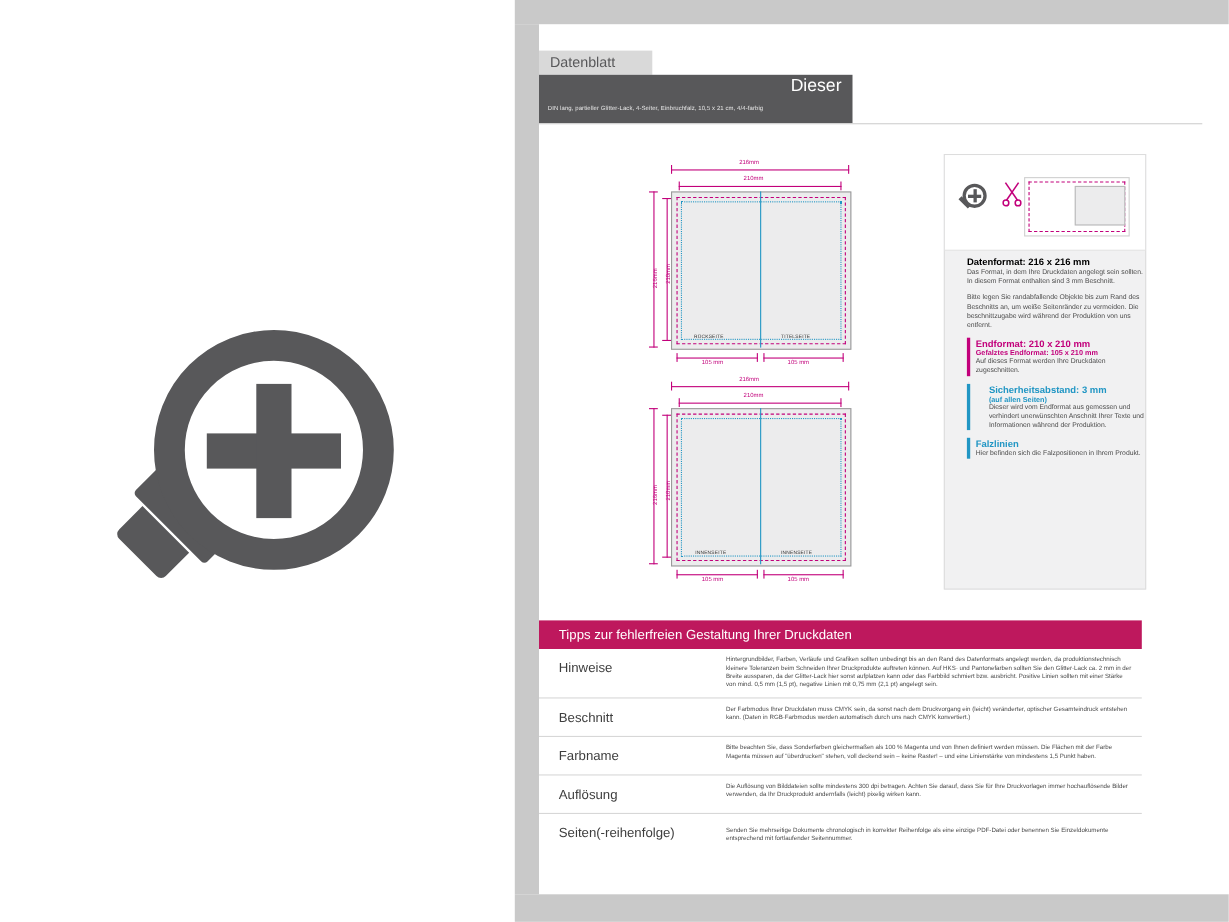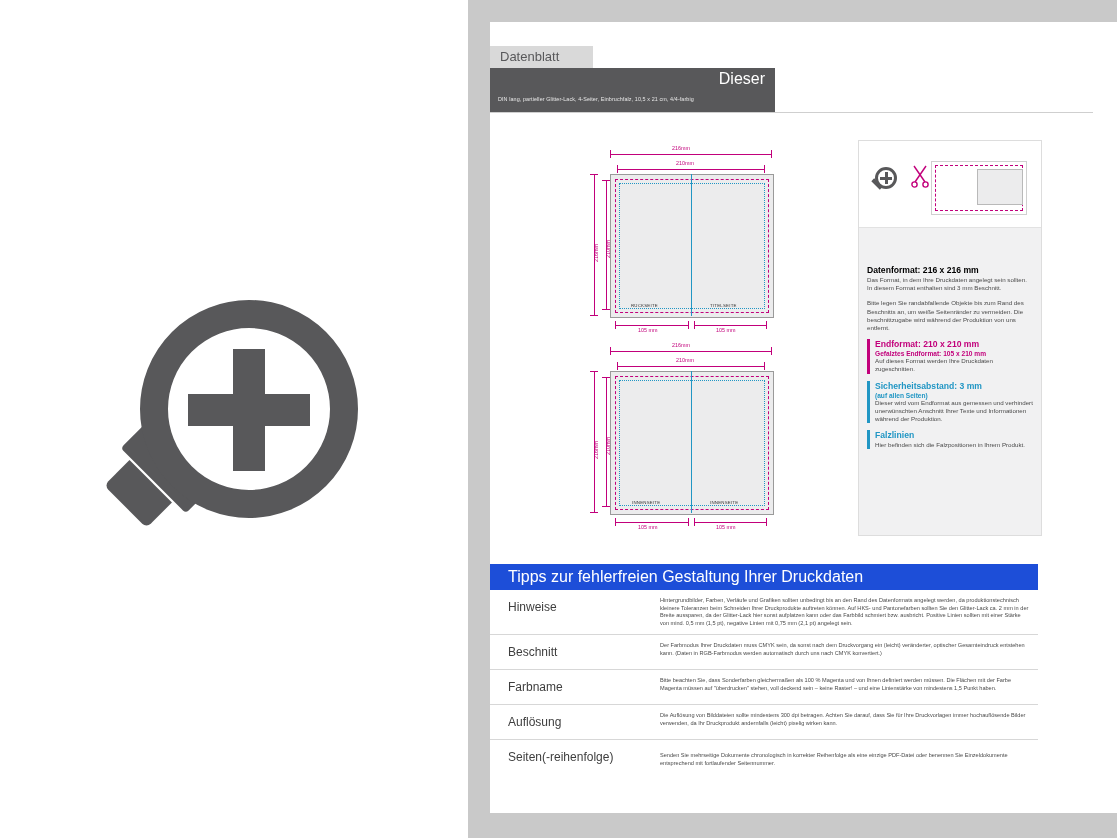--- a/index.html
+++ b/index.html
@@ -56,21 +56,21 @@
   .safety-box{position:absolute;border:1px dotted #2196c4;}
   .foldline{position:absolute;background:#2196c4;width:1px;}
   .sidelabel{position:absolute;font-size:4.4px;color:#333;letter-spacing:.2px;}
 
   
   #legend{
     position:absolute;left:858px;top:140px;width:182px;height:394px;
     background:#f1f1f2;border:1px solid #dddddd;
   }
   #legend-top{position:absolute;left:0;top:0;width:182px;height:86px;background:#ffffff;border-bottom:1px solid #e2e2e2;}
-  #legend-body{position:absolute;left:8px;top:92px;width:166px;margin-top:32px;}
+  #legend-body{position:absolute;left:20px;top:92px;width:166px;}
   .lg-h{font-size:8.6px;font-weight:bold;margin-bottom:1px;}
   .lg-h.pink{color:#c2007b;}
   .lg-h.blue{color:#2196c4;}
   .lg-p{font-size:6.2px;line-height:8.2px;color:#4a4a4a;margin:0 0 7px 0;}
   .lg-sub{font-size:6.6px;font-weight:bold;color:#c2007b;}
   .lg-sub.blue{font-size:6.6px;font-weight:bold;color:#2196c4;}
   .barpink{position:absolute;left:0;width:3px;background:#c2007b;}
   .barblue{position:absolute;left:0;width:3px;background:#2196c4;}
 
   
@@ -79,21 +79,21 @@
   #mini-handle{position:absolute;left:0px;top:15px;width:12px;height:4px;background:#58585a;transform:rotate(45deg);}
   .mini-plus-h{position:absolute;left:9px;top:9.5px;width:12px;height:3px;background:#58585a;}
   .mini-plus-v{position:absolute;left:13.5px;top:5px;width:3px;height:12px;background:#58585a;}
   #mini-card{position:absolute;left:72px;top:20px;width:94px;height:52px;background:#fff;border:1px solid #cfcfcf;}
   #mini-card-dash{position:absolute;left:76px;top:24px;width:86px;height:44px;border:1px dashed #c2007b;}
   #mini-card-gray{position:absolute;left:118px;top:28px;width:44px;height:34px;background:#ececed;border:1px solid #b9b9b9;}
   #scissors{position:absolute;left:52px;top:22px;width:18px;height:26px;}
 
   
   #tips{position:absolute;left:490px;top:564px;width:548px;}
-  #tips-head{background:#1d4ed8;color:#fff;font-size:16px;height:26px;line-height:26px;padding-left:18px;box-sizing:border-box;}
+  #tips-head{background:#be185d;color:#fff;font-size:12px;height:26px;line-height:26px;padding-left:18px;box-sizing:border-box;}
   .trow{display:flex;border-bottom:1px solid #d7d7d7;min-height:32px;}
   .tcell-l{width:170px;box-sizing:border-box;padding:10px 0 10px 18px;font-size:12px;color:#3e3e3e;}
   .tcell-r{flex:1;box-sizing:border-box;padding:7px 8px 7px 0;font-size:5.6px;line-height:7.6px;color:#4a4a4a;}
 </style>
 </head>
 <body>
 
 <div id="page">
 
   <div class="grayband" id="band-top"></div>
@@ -217,21 +217,21 @@
       <p class="lg-p">Das Format, in dem Ihre Druckdaten angelegt sein sollten. In diesem Format enthalten sind 3 mm Beschnitt.</p>
       <p class="lg-p">Bitte legen Sie randabfallende Objekte bis zum Rand des Beschnitts an, um weiße Seitenränder zu vermeiden. Die beschnittzugabe wird während der Produktion von uns entfernt.</p>
 
       <div style="position:relative;padding-left:8px;margin-bottom:7px;">
         <div class="barpink" style="top:0;bottom:0;"></div>
         <div class="lg-h pink">Endformat: 210 x 210 mm</div>
         <div class="lg-sub">Gefalztes Endformat: 105 x 210 mm</div>
         <p class="lg-p" style="margin-bottom:0;">Auf dieses Format werden Ihre Druckdaten zugeschnitten.</p>
       </div>
 
-      <div style="position:relative;padding-left:8px;margin-bottom:7px;">
+      <div style="position:relative;padding-left:20px;margin-bottom:7px;">
         <div class="barblue" style="top:0;bottom:0;"></div>
         <div class="lg-h blue">Sicherheitsabstand: 3 mm</div>
         <div class="lg-sub blue">(auf allen Seiten)</div>
         <p class="lg-p" style="margin-bottom:0;">Dieser wird vom Endformat aus gemessen und verhindert unerwünschten Anschnitt Ihrer Texte und Informationen während der Produktion.</p>
       </div>
 
       <div style="position:relative;padding-left:8px;">
         <div class="barblue" style="top:0;bottom:0;"></div>
         <div class="lg-h blue">Falzlinien</div>
         <p class="lg-p" style="margin-bottom:0;">Hier befinden sich die Falzpositionen in Ihrem Produkt.</p>

